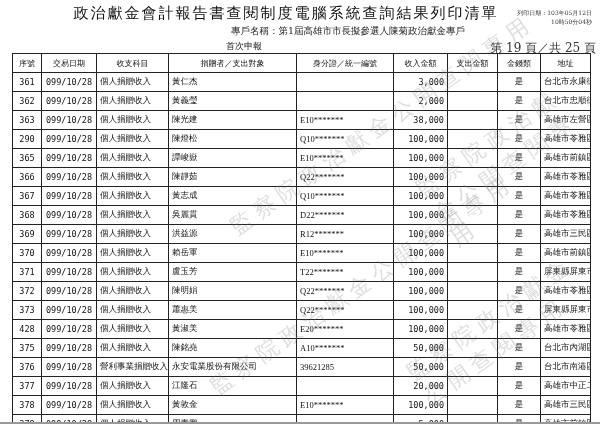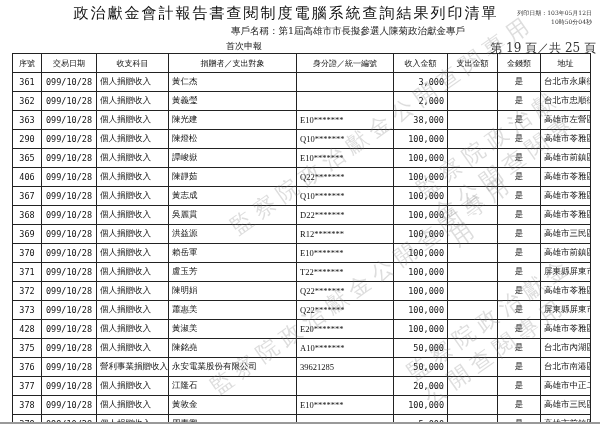--- a/index.html
+++ b/index.html
@@ -116,21 +116,21 @@
         <td class="c mono">099/10/28</td>
         <td class="l">個人捐贈收入</td>
         <td class="l">譚峻嶽</td>
         <td class="l id">E10*******</td>
         <td class="r mono">100,000</td>
         <td class="r mono"></td>
         <td class="c">是</td>
         <td class="c">高雄市前鎮區</td>
       </tr>
       <tr>
-        <td class="c mono">406</td>
+        <td class="c mono">366</td>
         <td class="c mono">099/10/28</td>
         <td class="l">個人捐贈收入</td>
         <td class="l">陳靜茹</td>
         <td class="l id">Q22*******</td>
         <td class="r mono">100,000</td>
         <td class="r mono"></td>
         <td class="c">是</td>
         <td class="c">高雄市苓雅區</td>
       </tr>
       <tr>

